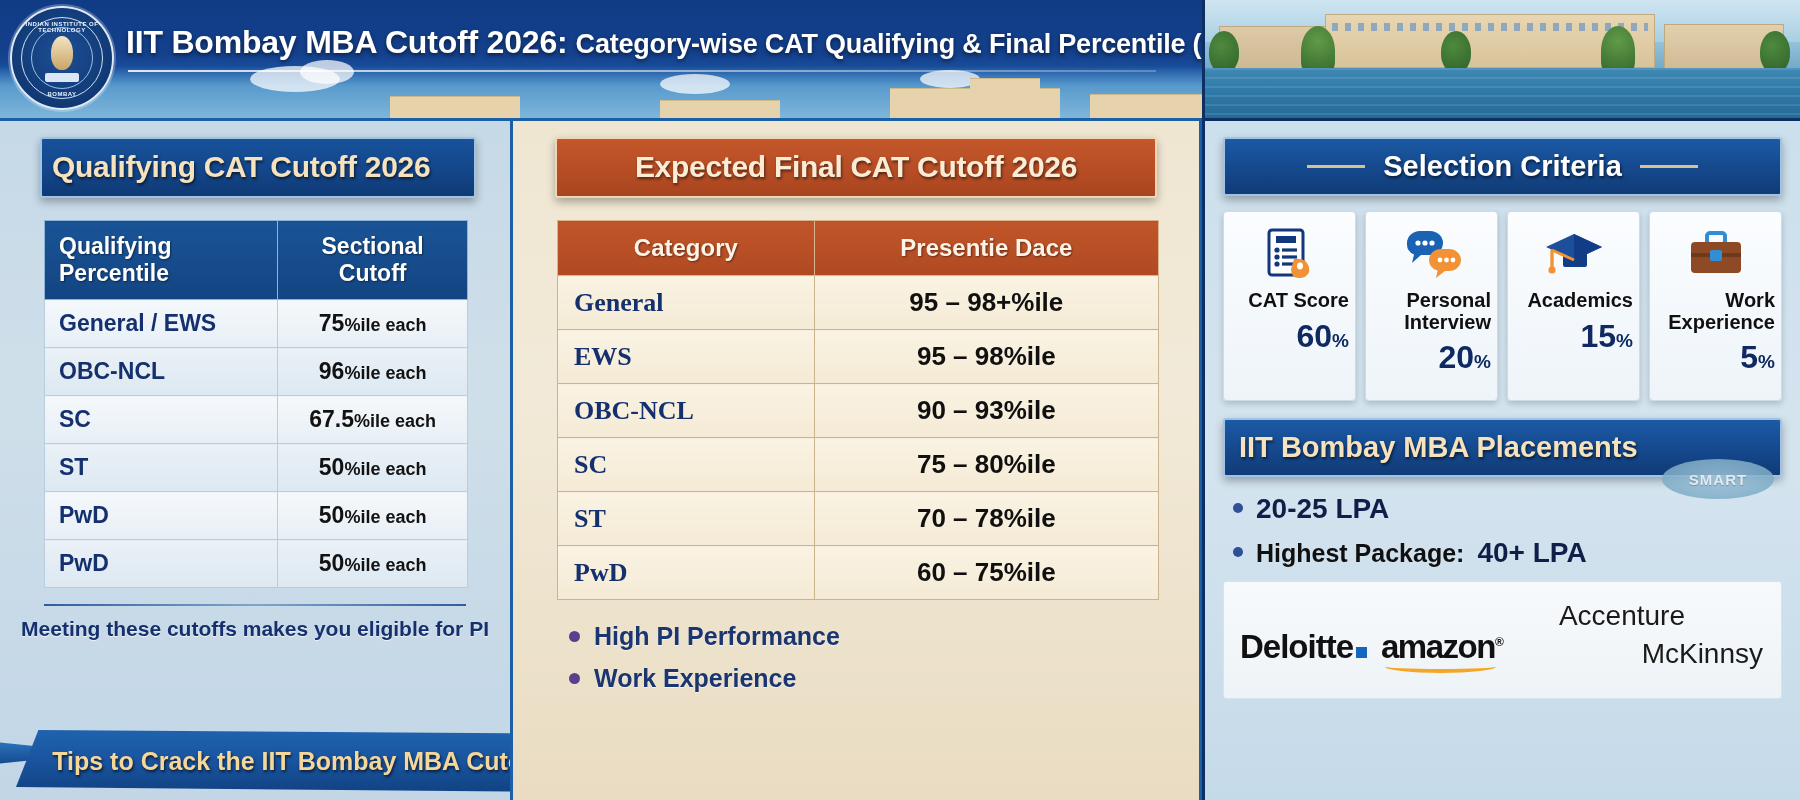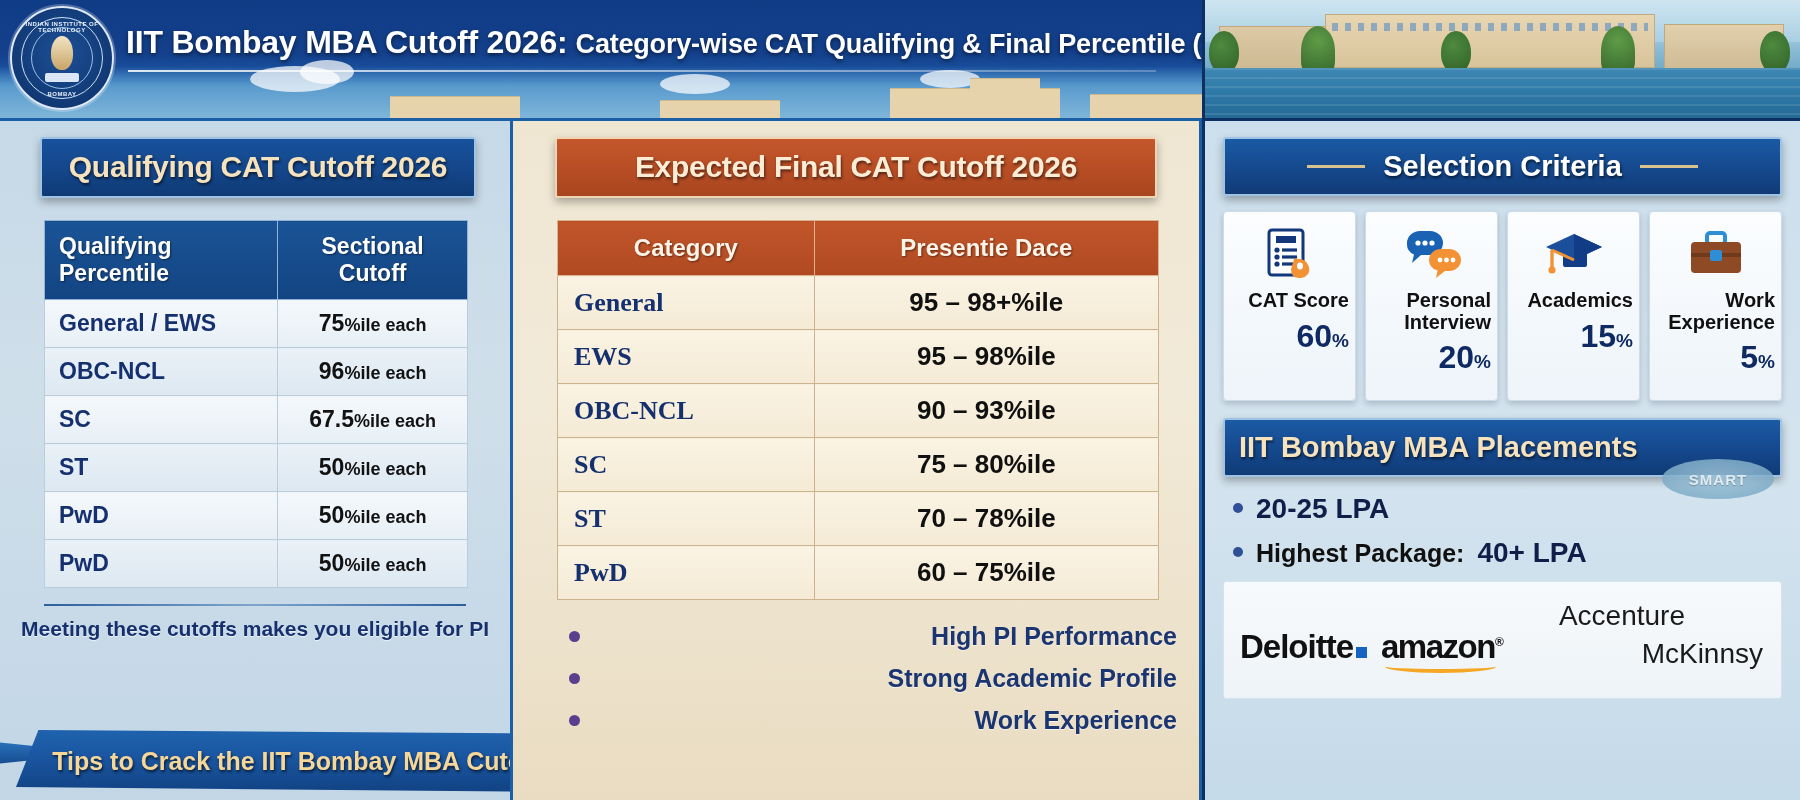--- a/index.html
+++ b/index.html
@@ -141,21 +141,20 @@
   .panel-left { position:relative; padding:14px 20px 0 20px; }
 
   .ribbon-blue {
     position:relative;
     margin:2px 14px 22px 20px;
     background:linear-gradient(180deg,#17529b 0%,#14468a 55%,#0f3a75 100%);
     border:2px solid #9fc3e4;
     border-radius:3px;
     box-shadow:0 4px 9px rgba(0,0,0,.30);
     padding:11px 10px 12px 10px;
-    text-align:center;
   }
   .ribbon-blue .rb-text {
     color:#f6e3bd; font-size:30px; font-weight:bold; letter-spacing:-.3px;
     text-shadow:1px 2px 3px rgba(0,0,0,.6);
     white-space:nowrap;
   }
 
   table.tbl { border-collapse:collapse; width:calc(100% - 46px); margin-left:24px; }
   table.tbl th {
     background:linear-gradient(180deg,#1a5496,#134482);
@@ -249,21 +248,20 @@
   table.tbl2 td.cat { color:#15306e;font-family:Liberation Serif, serif; }
   table.tbl2 td.val { color:#101010; text-align:center; }
 
   .mid-bullets { margin:22px 0 0 34px; }
   .mid-bullets li {
     list-style:none;
     color:#1b3570; font-size:25px; font-weight:bold;
     margin-bottom:13px;
     display:flex; align-items:center; gap:14px;
     text-shadow:0 1px 1px rgba(255,255,255,.6);
-    justify-content:space-between;
   }
   .mid-bullets .dot {
     width:11px; height:11px; border-radius:50%;
     background:#5b3f8e; flex:0 0 auto;
   }
 
   
   .ribbon-sel {
     position:relative;
     background:linear-gradient(180deg,#1b5aa4 0%,#15488d 55%,#103b76 100%);
@@ -495,24 +493,20 @@
             <td class="cat">PwD</td>
             <td class="val"><span>60 – 75</span><span>%ile</span></td>
           </tr>
         </tbody>
       </table>
 
       <ul class="mid-bullets">
         <li>
             <span class="dot"></span>
             <span>High PI Performance</span>
-          </li>
-        <li>
-            <span class="dot"></span>
-            <span>Strong Academic Profile</span>
           </li>
         <li>
             <span class="dot"></span>
             <span>Work Experience</span>
           </li>
       </ul>
     </div>
 
   </div>
 

